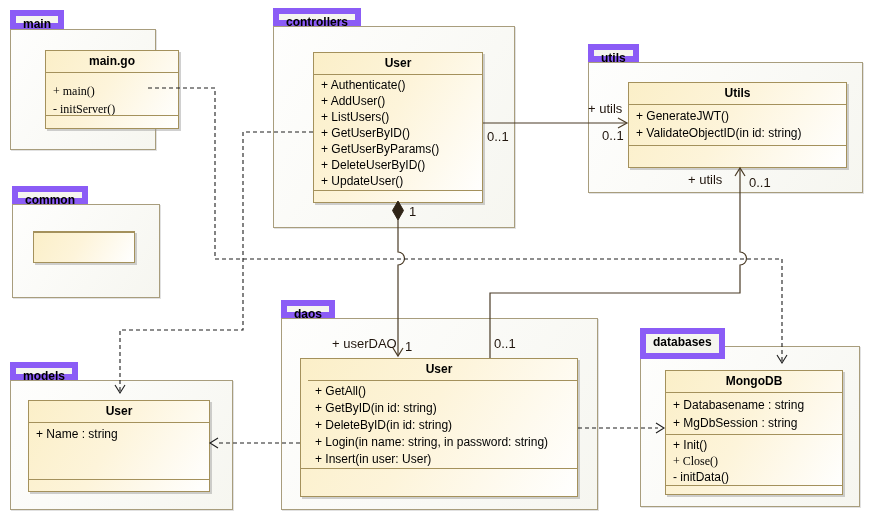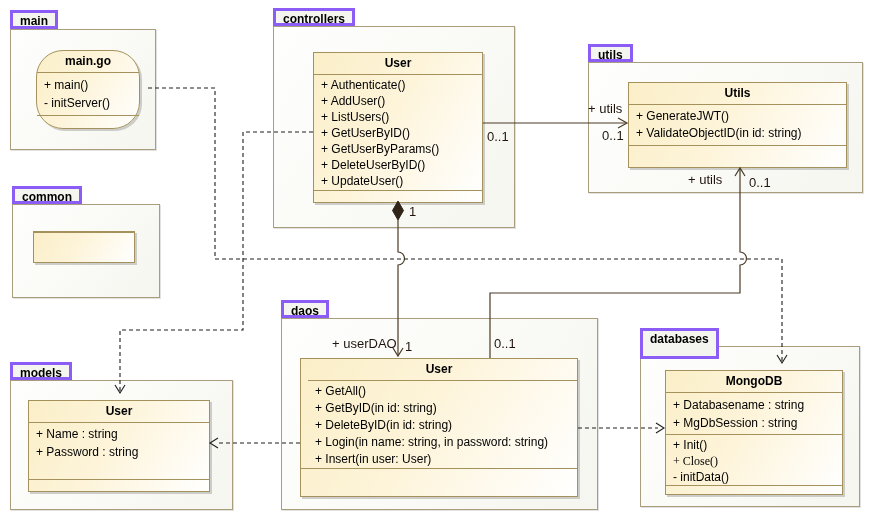--- a/index.html
+++ b/index.html
@@ -1,21 +1,21 @@
 <!DOCTYPE html>
 <html><head>
 <meta charset="utf-8">
 <style>
   html,body{margin:0;padding:0;background:#ffffff;}
   body{width:874px;height:519px;position:relative;font-family:"Liberation Sans",sans-serif;color:#000;}
   .canvas{position:absolute;left:0;top:0;width:874px;height:519px;background:#fff;overflow:hidden;}
 
   
   .pkg-tab{position:absolute;z-index:2;box-sizing:border-box;height:19px;line-height:17px;
-    padding:0 7px;border:3px solid #8b5cf6;background:#f5f5ef;
+    padding:0 7px;border:6px solid #8b5cf6;background:#f5f5ef;
     font-size:12px;font-weight:bold;white-space:nowrap;}
   .pkg-body{position:absolute;z-index:1;box-sizing:border-box;border:1px solid #a89d7d;
     background:linear-gradient(125deg,#fefefd 0%,#f6f6f0 100%);
     box-shadow:1px 1px 0 rgba(170,170,170,0.35);}
 
   
   .cls{position:absolute;z-index:3;box-sizing:border-box;border:1px solid #a4915c;
     background:linear-gradient(120deg,#fbefc8 0%,#fdf4da 45%,#ffffff 100%);
     box-shadow:2px 2px 0 rgba(150,150,150,0.45);font-size:12px;}
   .cls-title{height:21px;line-height:21px;text-align:center;font-weight:bold;}
@@ -33,23 +33,23 @@
   
   .elabel{position:absolute;z-index:6;font-size:13px;white-space:nowrap;color:#20150d;}
 </style>
 </head>
 <body>
 
 <div class="canvas">
 
   <div class="pkg-tab" style="left:10px;top:10px;">main</div>
   <div class="pkg-body" style="left:10px;top:29px;width:146px;height:121px;"></div>
-  <div class="cls" style="left:36px;top:50px;width:104px;border-radius:27px;">
+  <div class="cls" style="left:45px;top:50px;width:134px;">
     <div class="cls-title">main.go</div>
-    <div class="cls-sec" style="height:43px;padding-top:3px;">
+    <div class="cls-sec" style="height:43px;padding-top:9px;font-family:Liberation Serif, serif;">
       <div class="m" style="line-height:18px;">+ main()</div>
       <div class="m" style="line-height:18px;">- initServer()</div>
     </div>
     <div class="cls-sec" style="height:13px;"></div>
   </div>
 
   <div class="pkg-tab" style="left:273px;top:8px;height:18px;">controllers</div>
   <div class="pkg-body" style="left:273px;top:26px;width:242px;height:202px;"></div>
   <div class="cls" style="left:313px;top:52px;width:170px;">
     <div class="cls-title">User</div>
@@ -95,21 +95,20 @@
     </div>
     <div class="cls-sec" style="height:28px;"></div>
   </div>
 
   <div class="pkg-tab" style="left:10px;top:362px;height:18px;">models</div>
   <div class="pkg-body" style="left:10px;top:380px;width:223px;height:130px;"></div>
   <div class="cls" style="left:28px;top:400px;width:182px;">
     <div class="cls-title">User</div>
     <div class="cls-sec" style="height:57px;">
       <div class="m" style="line-height:18px;">+ Name : string</div>
-      <div class="m" style="line-height:18px;">+ Password : string</div>
     </div>
     <div class="cls-sec" style="height:12px;"></div>
   </div>
 
   <div class="pkg-tab" style="left:640px;top:328px;height:31px;">databases</div>
   <div class="pkg-body" style="left:640px;top:346px;width:220px;height:161px;"></div>
   <div class="cls" style="left:665px;top:370px;width:178px;">
     <div class="cls-title">MongoDB</div>
     <div class="cls-sec" style="height:42px;padding-top:3px;">
       <div class="m" style="line-height:18px;">+ Databasename : string</div>

